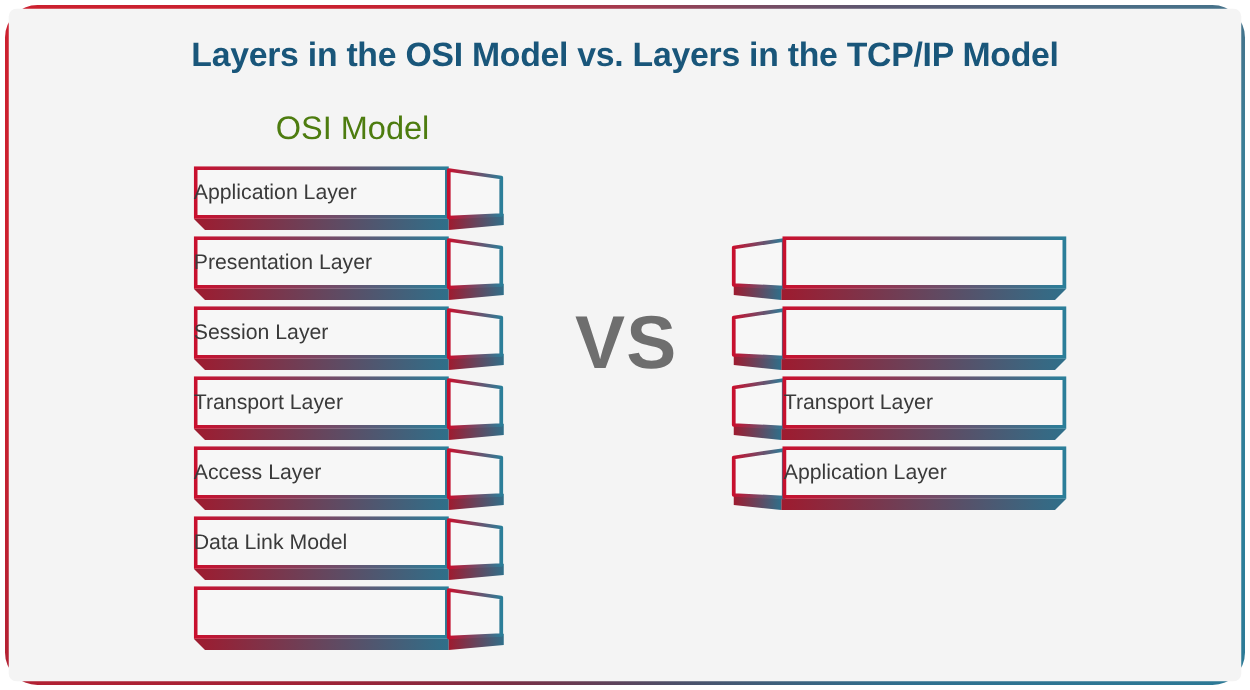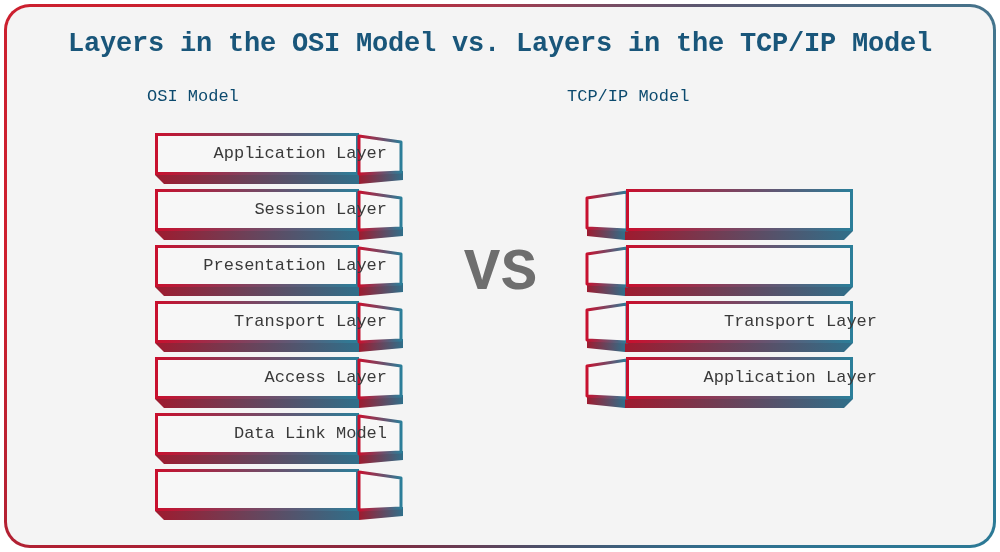--- a/index.html
+++ b/index.html
@@ -31,44 +31,44 @@
         #5d5770 196deg,
         #3b7e96 232deg,
         #2b7e99 268deg,
         #2f6f8e 300deg,
         #4d4f68 332deg,
         #7b2e44 360deg);
     padding:3px;
   }
   #frame-inner {
     width:100%; height:100%;
-    border-radius:23px;
+    border-radius:6px;
     background:#f4f4f4;
     position:relative;
     overflow:hidden;
-    font-family:Liberation Mono, monospace;
   }
 
   
   #title {
     position:absolute;
     left:0; top:22px; width:100%;
     text-align:center;
     font-size:27px;
     font-weight:bold;
     color:#19567a;
     letter-spacing:-0.2px;
     white-space:nowrap;
   }
   .col-heading {
     position:absolute;
     top:80px;
-    font-size:17px;
+    text-align:center;
+    font-size:26px;
     font-weight:normal;
-    color:#0c4a6e;
+    color:#4d7c0f;
     white-space:nowrap;
   }
   #heading-osi   { left:140px; width:270px; }
   #heading-tcpip { left:560px; width:300px; }
 
   
   #vs {
     position:absolute;
     left:440px; top:232px;
     width:108px;
@@ -89,41 +89,39 @@
     height:48px;
     margin-bottom:8px;
   }
   .layer-box svg { display:block; }
   .layer-label {
     position:absolute;
     top:0; height:42px;
     line-height:42px;
     font-size:17px;
     color:#3a3a3a;
-    text-align:right;
+    text-align:left;
     white-space:nowrap;
     pointer-events:none;
-    margin-left:24px;
   }
   
   #stack-osi .layer-label { left:0px; width:208px; }
   
   #stack-tcpip .layer-label { left:46px; width:226px; }
 </style>
 </head>
 <body>
 
 <div id="stage">
   <div id="frame">
     <div id="frame-inner">
 
       <div id="title">Layers in the OSI Model vs. Layers in the TCP/IP Model</div>
 
       <div class="col-heading" id="heading-osi">OSI Model</div>
-      <div class="col-heading" id="heading-tcpip">TCP/IP Model</div>
 
       <div id="vs">VS</div>
 
       <div class="stack" id="stack-osi">
           <div class="layer-box">
             <svg width="252" height="56" viewBox="0 0 252 56">
 
   <defs>
     <linearGradient id="gosi0" x1="0" y1="0" x2="1" y2="0">
       <stop offset="0" stop-color="#c8102e"></stop>
@@ -138,60 +136,60 @@
     <polygon points="204,42 248,38 248,47 204,51" fill="url(#sosi0)"></polygon>
     <rect x="1.5" y="1.5" width="201" height="39" fill="#f7f7f7" stroke="url(#gosi0)" stroke-width="3"></rect>
     <polygon points="204,3 246,9 246,39 204,41" fill="#f7f7f7" stroke="url(#gosi0)" stroke-width="3" stroke-linejoin="round"></polygon>
   </svg>
             <div class="layer-label">Application Layer</div>
           </div>
           <div class="layer-box">
             <svg width="252" height="56" viewBox="0 0 252 56">
 
   <defs>
+    <linearGradient id="gosi1" x1="0" y1="0" x2="1" y2="0">
+      <stop offset="0" stop-color="#c8102e"></stop>
+                  <stop offset="1" stop-color="#2b7e99"></stop>
+    </linearGradient>
+    <linearGradient id="sosi1" x1="0" y1="0" x2="1" y2="0">
+      <stop offset="0" stop-color="#9e1b2f"></stop>
+                  <stop offset="1" stop-color="#2f6f8a"></stop>
+    </linearGradient>
+  </defs>
+    <polygon points="0,42 204,42 204,51 9,51" fill="url(#sosi1)"></polygon>
+    <polygon points="204,42 248,38 248,47 204,51" fill="url(#sosi1)"></polygon>
+    <rect x="1.5" y="1.5" width="201" height="39" fill="#f7f7f7" stroke="url(#gosi1)" stroke-width="3"></rect>
+    <polygon points="204,3 246,9 246,39 204,41" fill="#f7f7f7" stroke="url(#gosi1)" stroke-width="3" stroke-linejoin="round"></polygon>
+  </svg>
+            <div class="layer-label">Presentation Layer</div>
+          </div>
+          <div class="layer-box">
+            <svg width="252" height="56" viewBox="0 0 252 56">
+
+  <defs>
     <linearGradient id="gosi2" x1="0" y1="0" x2="1" y2="0">
       <stop offset="0" stop-color="#c8102e"></stop>
                   <stop offset="1" stop-color="#2b7e99"></stop>
     </linearGradient>
     <linearGradient id="sosi2" x1="0" y1="0" x2="1" y2="0">
       <stop offset="0" stop-color="#9e1b2f"></stop>
                   <stop offset="1" stop-color="#2f6f8a"></stop>
     </linearGradient>
   </defs>
     <polygon points="0,42 204,42 204,51 9,51" fill="url(#sosi2)"></polygon>
     <polygon points="204,42 248,38 248,47 204,51" fill="url(#sosi2)"></polygon>
     <rect x="1.5" y="1.5" width="201" height="39" fill="#f7f7f7" stroke="url(#gosi2)" stroke-width="3"></rect>
     <polygon points="204,3 246,9 246,39 204,41" fill="#f7f7f7" stroke="url(#gosi2)" stroke-width="3" stroke-linejoin="round"></polygon>
   </svg>
             <div class="layer-label">Session Layer</div>
           </div>
           <div class="layer-box">
             <svg width="252" height="56" viewBox="0 0 252 56">
 
   <defs>
-    <linearGradient id="gosi1" x1="0" y1="0" x2="1" y2="0">
-      <stop offset="0" stop-color="#c8102e"></stop>
-                  <stop offset="1" stop-color="#2b7e99"></stop>
-    </linearGradient>
-    <linearGradient id="sosi1" x1="0" y1="0" x2="1" y2="0">
-      <stop offset="0" stop-color="#9e1b2f"></stop>
-                  <stop offset="1" stop-color="#2f6f8a"></stop>
-    </linearGradient>
-  </defs>
-    <polygon points="0,42 204,42 204,51 9,51" fill="url(#sosi1)"></polygon>
-    <polygon points="204,42 248,38 248,47 204,51" fill="url(#sosi1)"></polygon>
-    <rect x="1.5" y="1.5" width="201" height="39" fill="#f7f7f7" stroke="url(#gosi1)" stroke-width="3"></rect>
-    <polygon points="204,3 246,9 246,39 204,41" fill="#f7f7f7" stroke="url(#gosi1)" stroke-width="3" stroke-linejoin="round"></polygon>
-  </svg>
-            <div class="layer-label">Presentation Layer</div>
-          </div>
-          <div class="layer-box">
-            <svg width="252" height="56" viewBox="0 0 252 56">
-
-  <defs>
     <linearGradient id="gosi3" x1="0" y1="0" x2="1" y2="0">
       <stop offset="0" stop-color="#c8102e"></stop>
                   <stop offset="1" stop-color="#2b7e99"></stop>
     </linearGradient>
     <linearGradient id="sosi3" x1="0" y1="0" x2="1" y2="0">
       <stop offset="0" stop-color="#9e1b2f"></stop>
                   <stop offset="1" stop-color="#2f6f8a"></stop>
     </linearGradient>
   </defs>
     <polygon points="0,42 204,42 204,51 9,51" fill="url(#sosi3)"></polygon>

